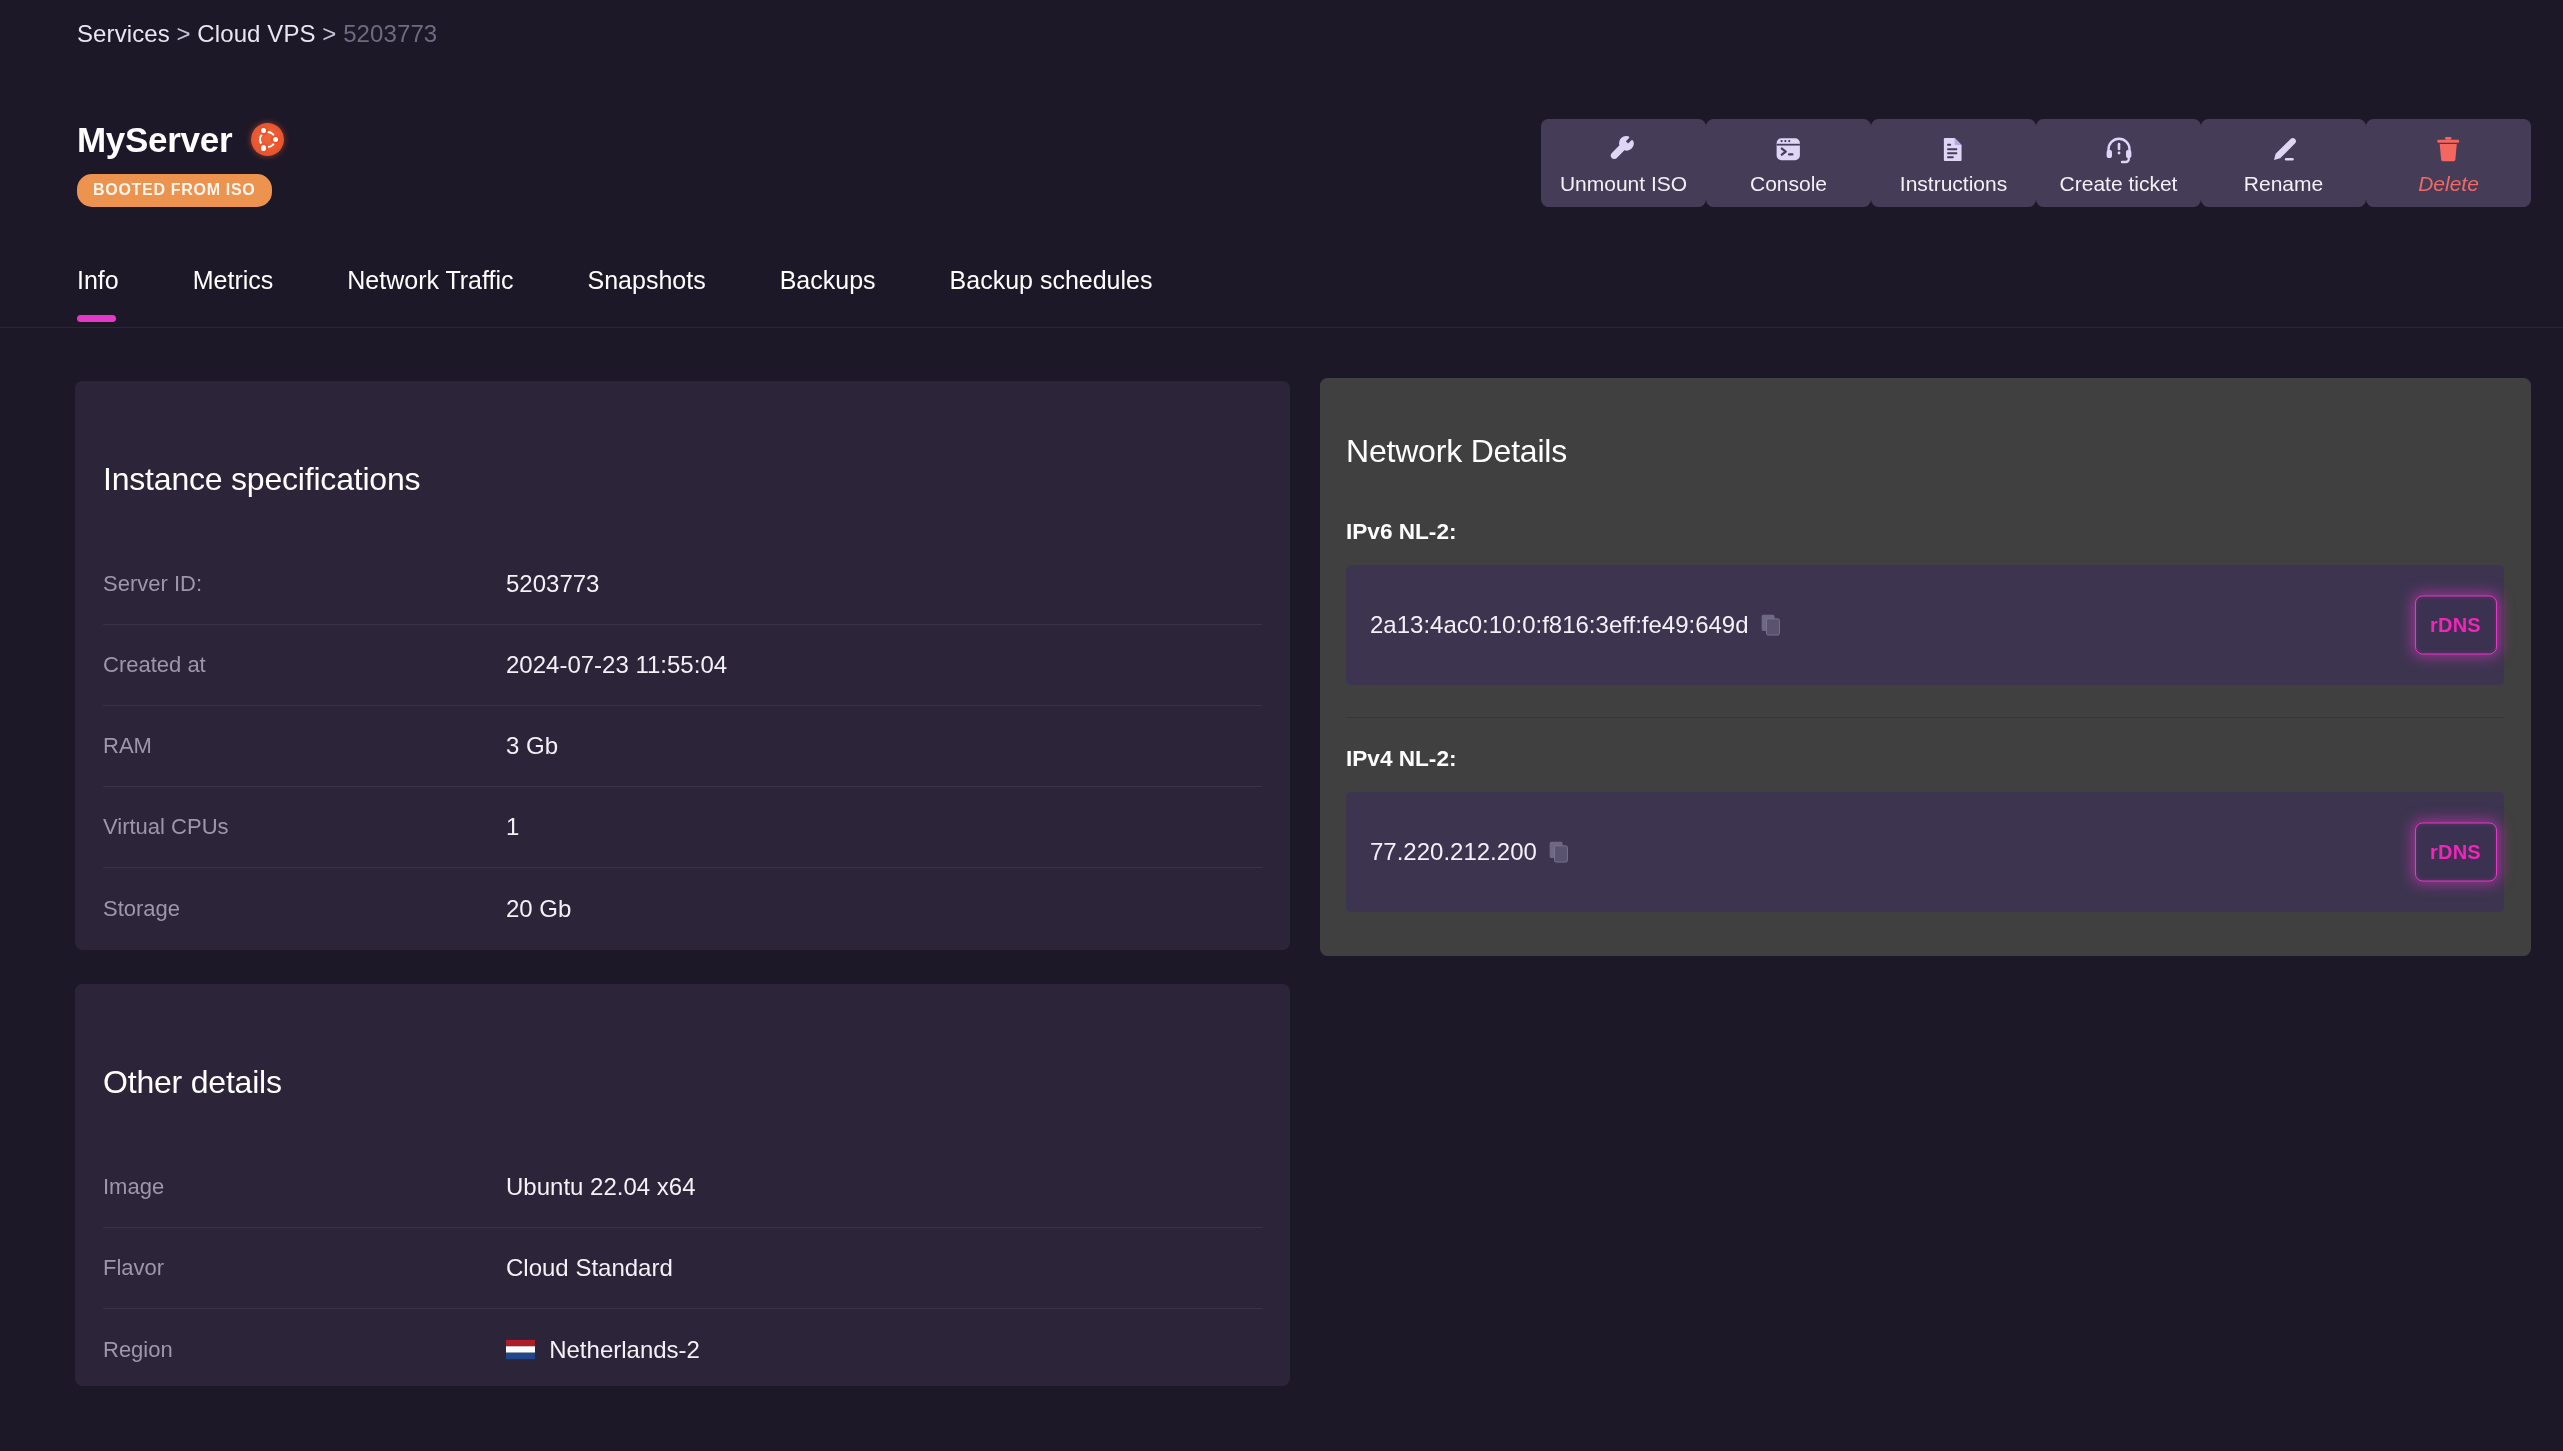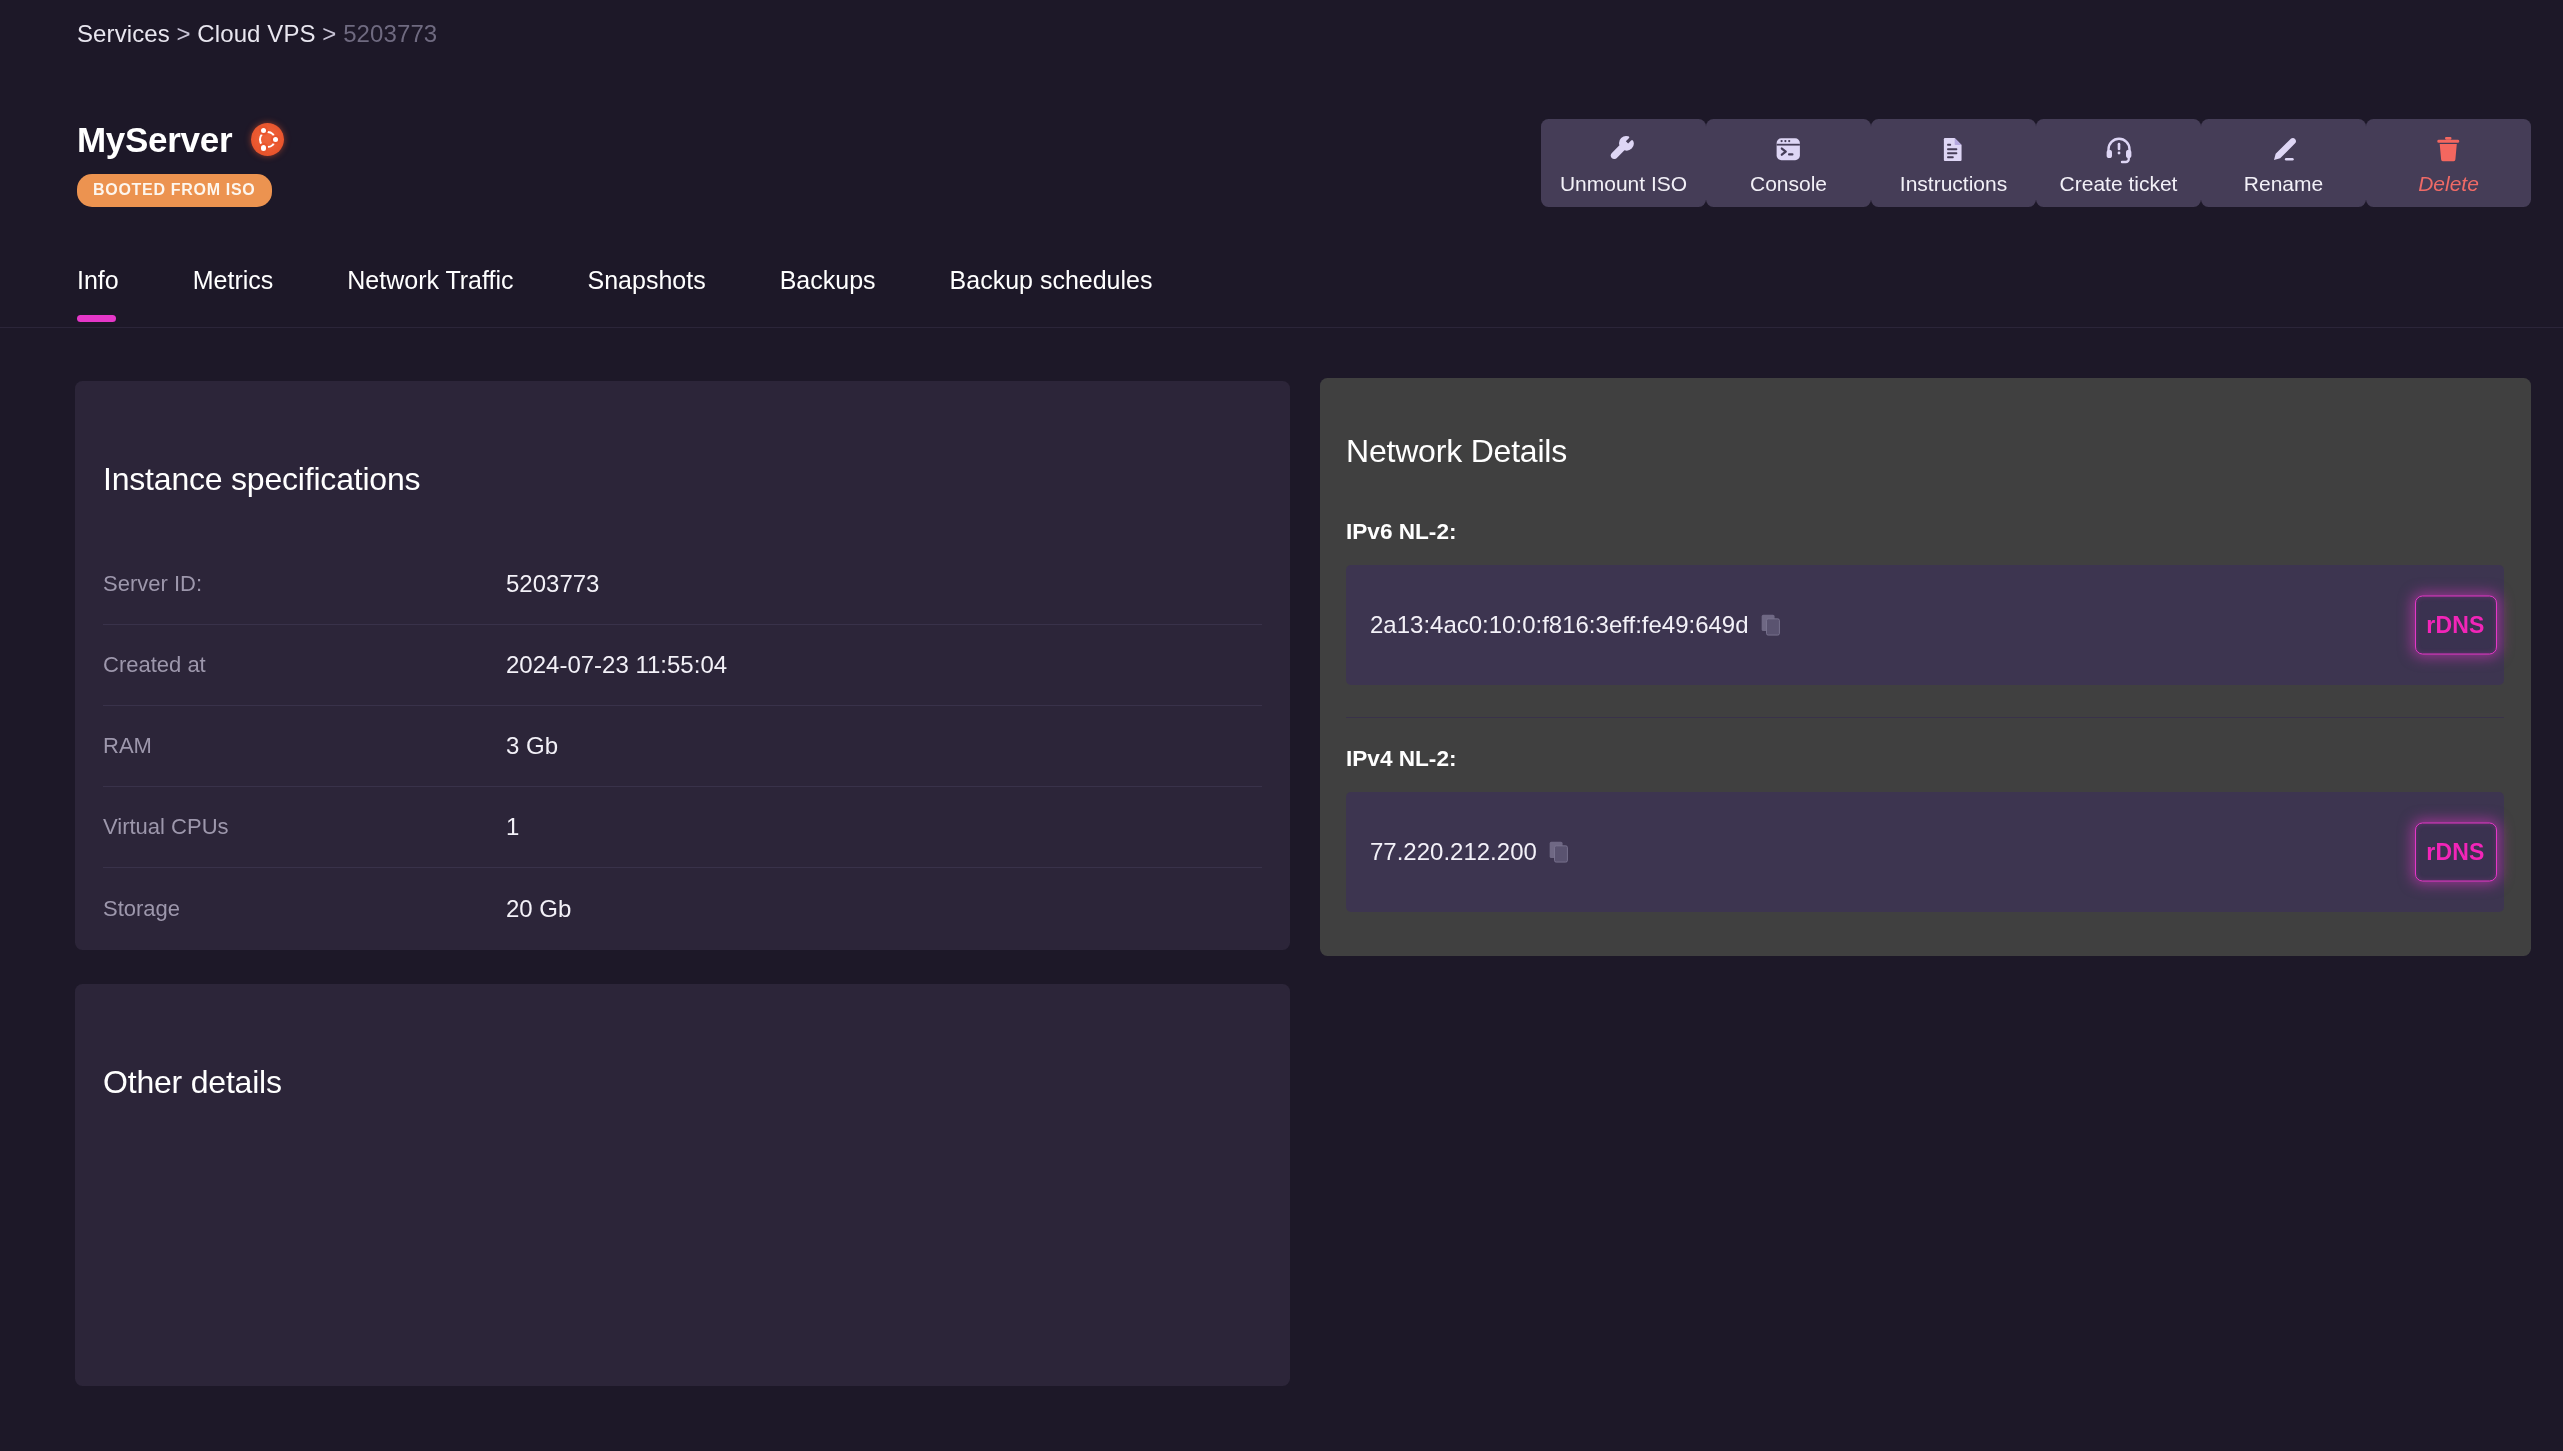--- a/index.html
+++ b/index.html
@@ -265,21 +265,21 @@
     right: 7.5px;
     top: 50%;
     transform: translateY(-50%);
     width: 82px;
     height: 59px;
     border-radius: 7.5px;
     background: #3a3250;
     border: 1.7px solid #e537c8;
     box-shadow: 0 0 13.4px 2.5px rgba(229,55,200,0.55), inset 0 0 5px rgba(229,55,200,0.25);
     color: #f225b8;
-    font-size: 23px;
+    font-size: 20px;
     font-weight: bold;
     display: flex;
     align-items: center;
     justify-content: center;
     cursor: pointer;
     letter-spacing: 0.2px;
   }
 </style>
 </head>
 <body>
@@ -427,20 +427,41 @@
           <div class="spec-label">Storage</div>
           <div class="spec-value">20 Gb</div>
         </div>
       </div>
     </div>
   </div>
 
   <div class="card" id="card-other">
     <div class="card-inner">
       <div class="card-title">Other details</div>
+      <div class="spec-list">
+        <div class="spec-row">
+          <div class="spec-label">Image</div>
+          <div class="spec-value">Ubuntu 22.04 x64</div>
+        </div>
+        <div class="spec-row">
+          <div class="spec-label">Flavor</div>
+          <div class="spec-value">Cloud Standard</div>
+        </div>
+        <div class="spec-row">
+          <div class="spec-label">Region</div>
+          <div class="spec-value">
+            <svg class="flag-nl" viewBox="0 0 9 6">
+              <rect width="9" height="2" y="0" fill="#ae1c28"></rect>
+              <rect width="9" height="2" y="2" fill="#ffffff"></rect>
+              <rect width="9" height="2" y="4" fill="#21468b"></rect>
+            </svg>
+            <span>Netherlands-2</span>
+          </div>
+        </div>
+      </div>
     </div>
   </div>
 
   <div class="card" id="card-network">
     <div class="card-inner net">
       <div class="card-title">Network Details</div>
       <div class="net-list">
 
         <div class="net-group">
           <div class="net-heading">IPv6 NL-2:</div>

